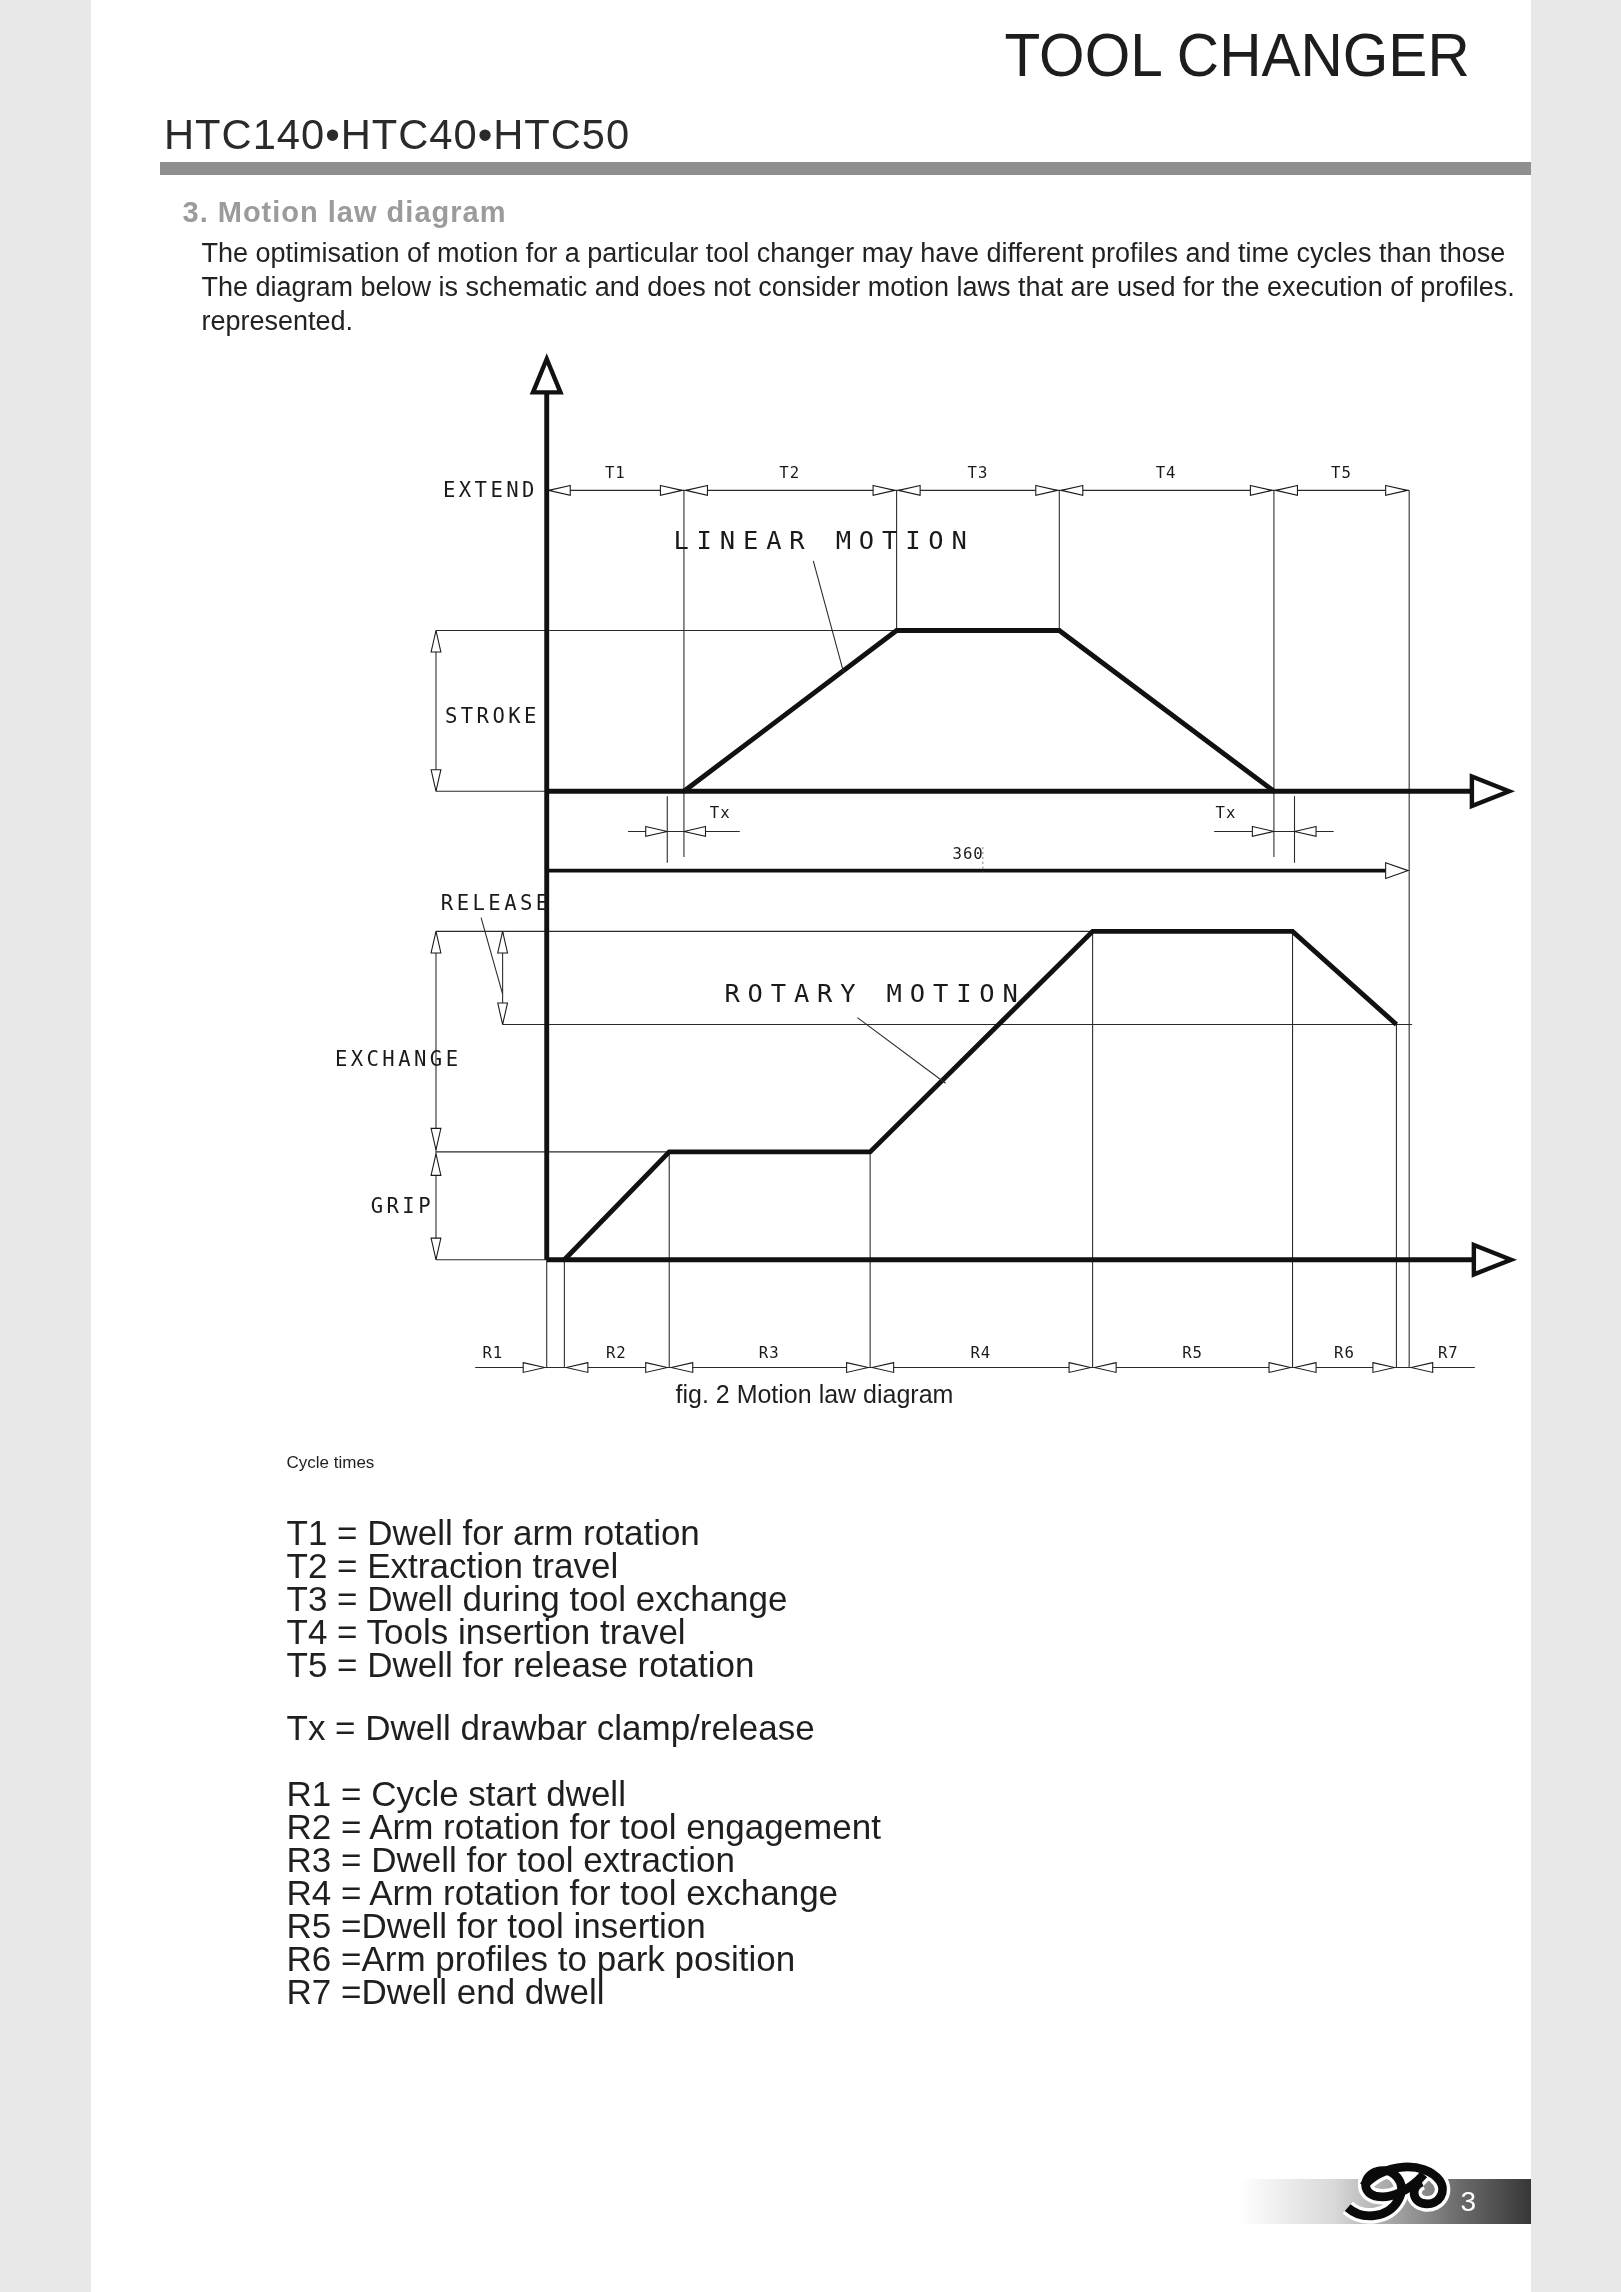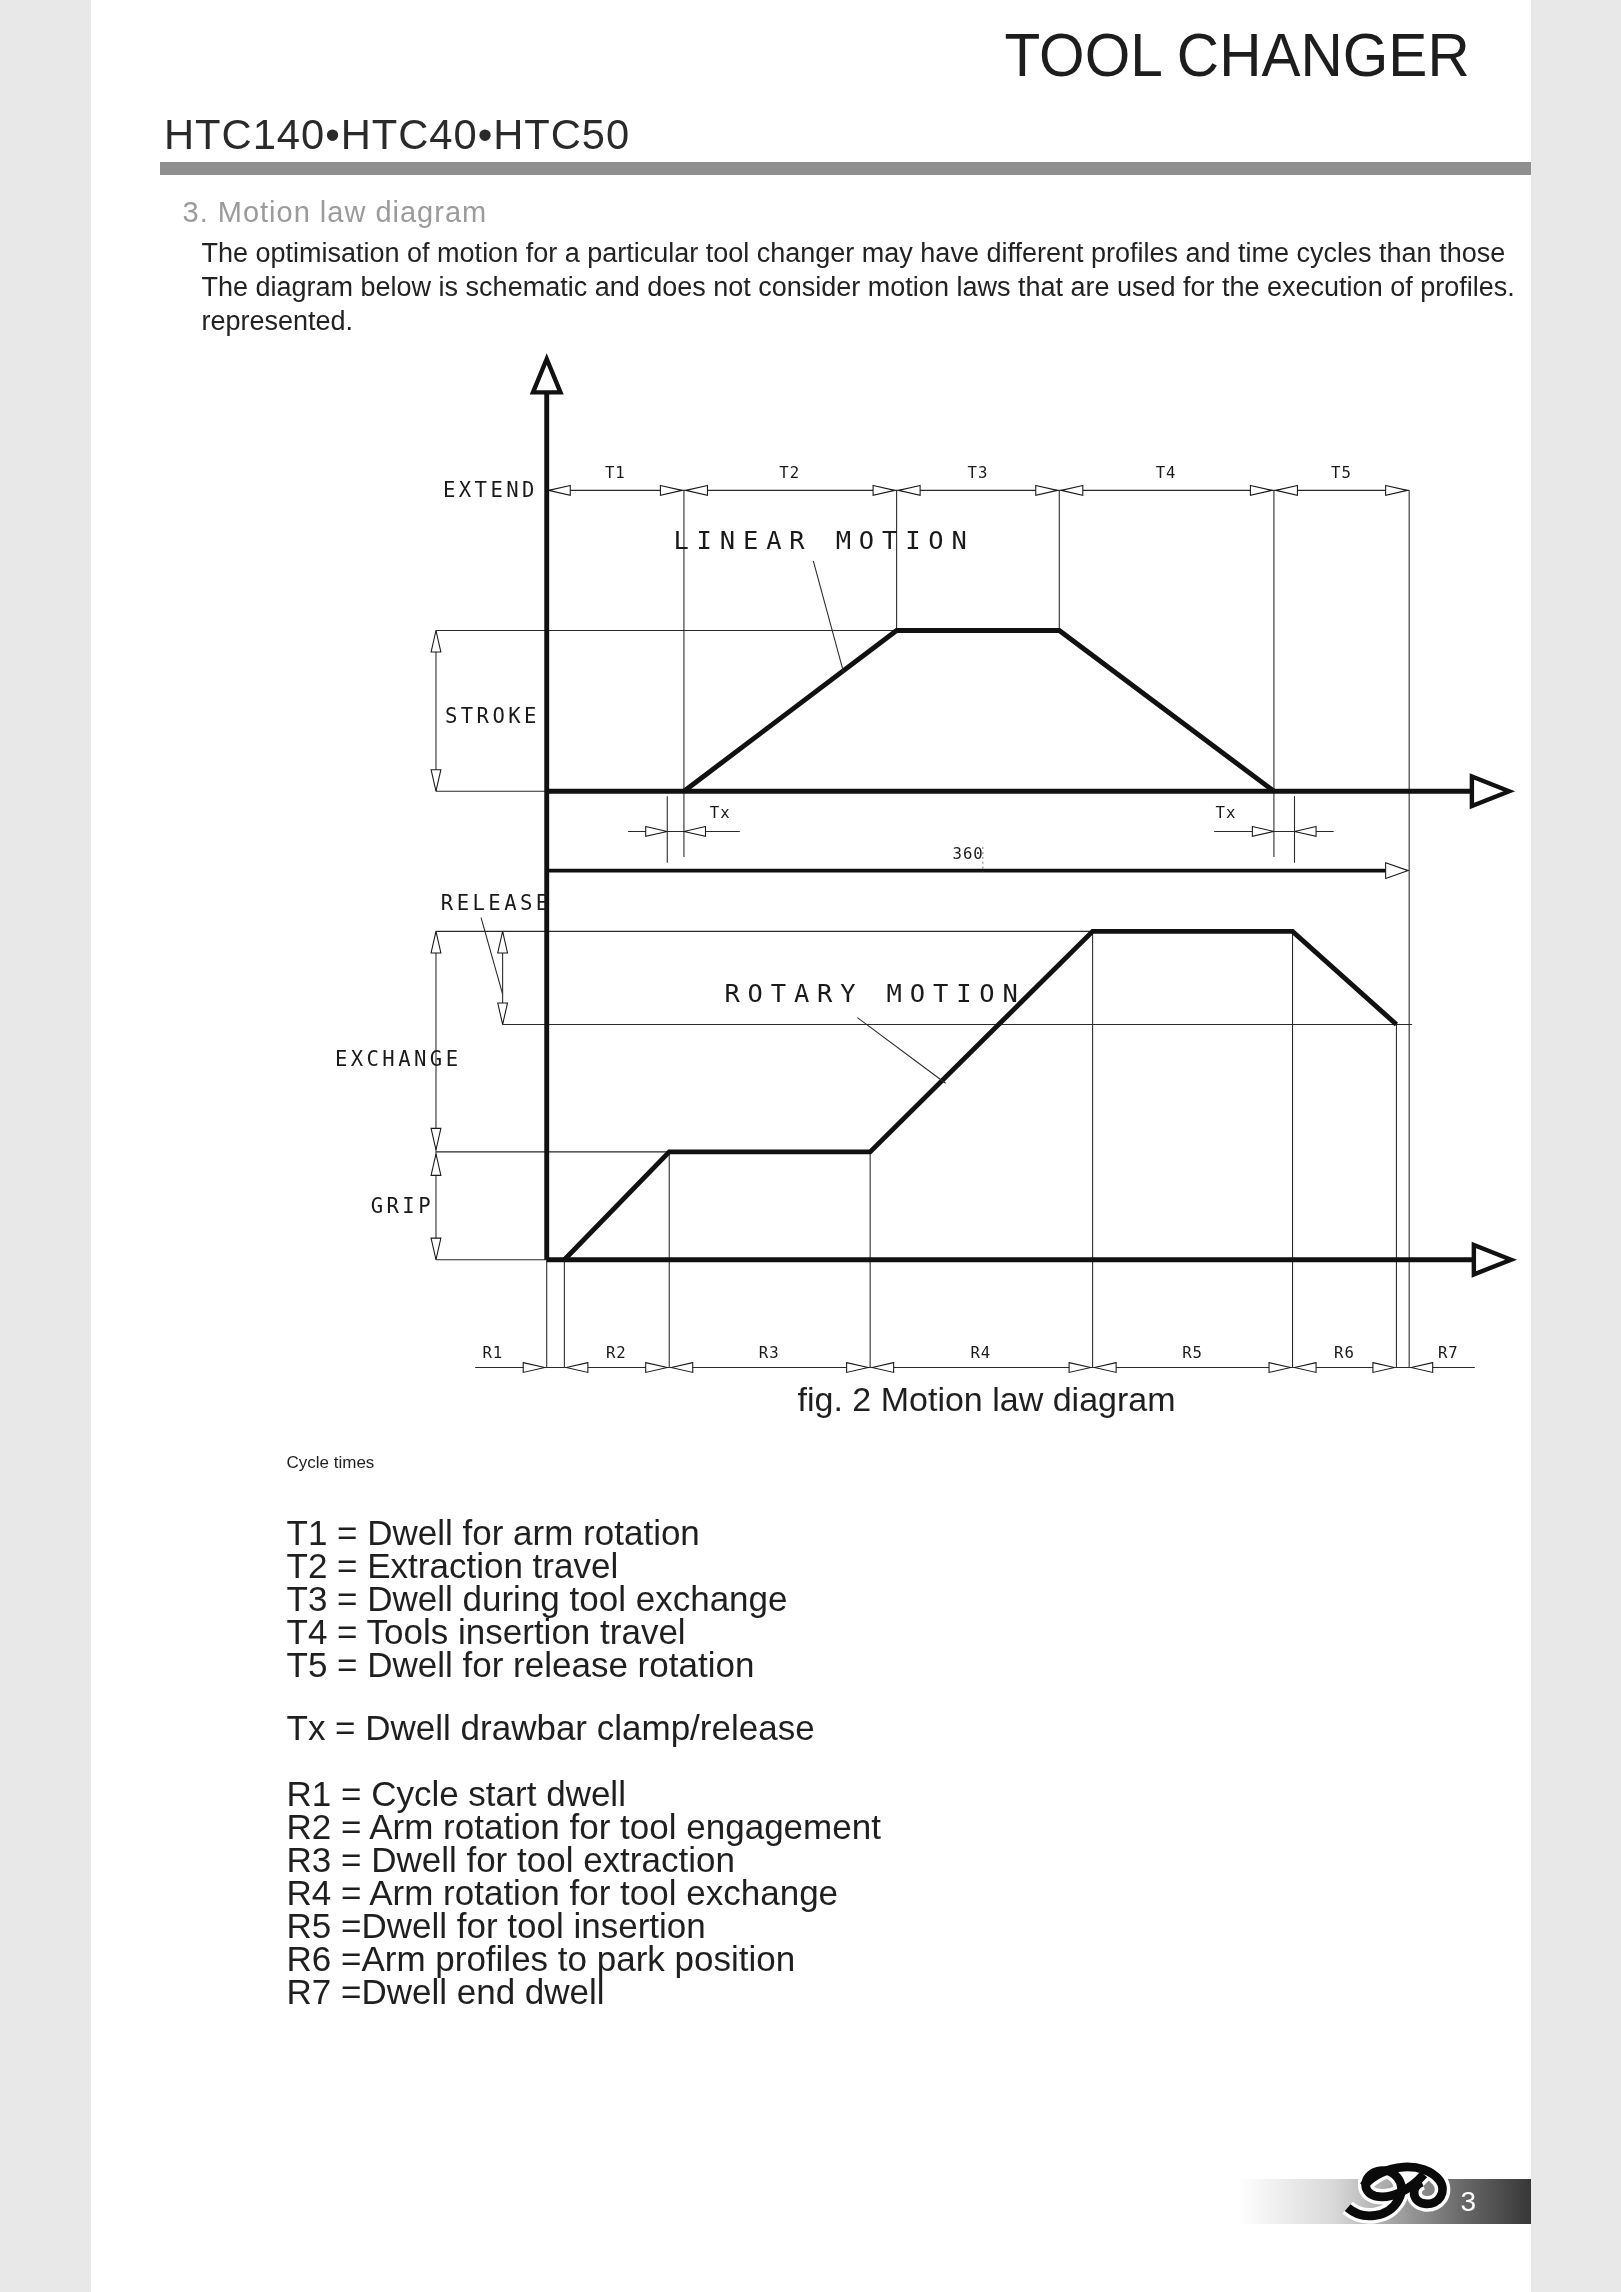--- a/index.html
+++ b/index.html
@@ -11,23 +11,23 @@
   .abs{position:absolute;}
   .doc-title{
     font-size:61px;letter-spacing:0px;color:#1d1d1d;white-space:nowrap;
     transform:scaleX(.96);transform-origin:right top;
   }
   .models{
     font-size:43px;letter-spacing:1px;color:#2a2a2a;white-space:nowrap;
     transform:scaleX(.97);transform-origin:left top;
   }
   .rule{background:#8f8f8f;}
-  .sec-heading{font-size:29px;font-weight:normal;color:#9b9b9b;letter-spacing:1px;white-space:nowrap;}
+  .sec-heading{font-size:29px;font-weight:bold;color:#9b9b9b;letter-spacing:1px;white-space:nowrap;}
   .para-line{font-size:27px;line-height:34px;color:#222;white-space:nowrap;}
-  .caption{font-size:34px;color:#1f1f1f;text-align:right;}
+  .caption{font-size:25px;color:#1f1f1f;text-align:left;}
   .cy-head{font-size:17px;color:#1f1f1f;white-space:nowrap;}
   .cy-line{font-size:35px;line-height:33px;color:#1f1f1f;white-space:nowrap;}
   .footer-bar{
     background:linear-gradient(90deg, rgba(255,255,255,0) 0%, #d9d9d9 30%, #6a6a6a 70%, #252525 100%);
   }
   .page-num{font-size:28px;color:#ffffff;}
   
   svg text{font-family:"DejaVu Sans Mono", monospace;fill:#1a1a1a;}
   .lvl{font-size:21px;letter-spacing:3.5px;}
   .sm{font-size:16px;letter-spacing:1px;}

